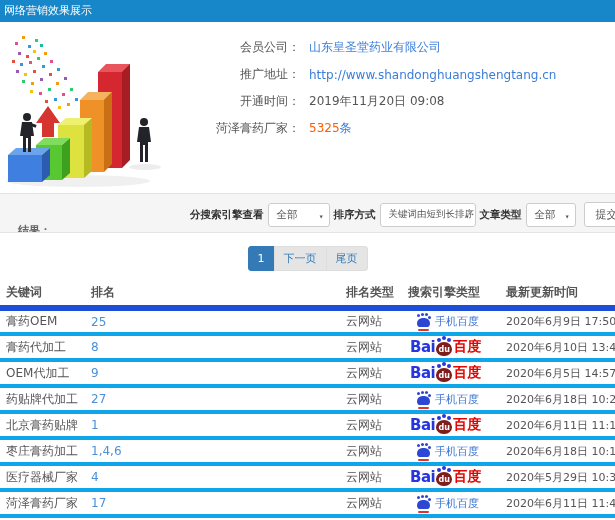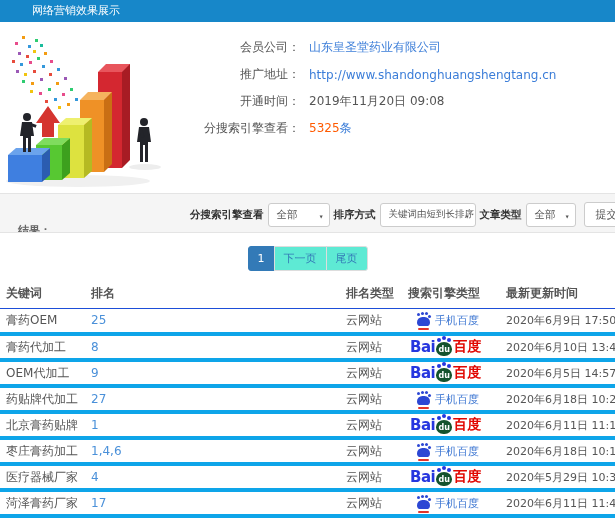--- a/index.html
+++ b/index.html
@@ -5,21 +5,21 @@
   * { margin:0; padding:0; box-sizing:border-box; }
   html,body { background:#fff; }
   body {
     width:615px; height:520px; overflow:hidden;
     font-family:"DejaVu Sans","Liberation Sans",sans-serif;
     font-size:12px; color:#555;
   }
   
   .topbar {
     height:22px; background:#1787c9; color:#fff;
-    line-height:22px; padding-left:32px; font-size:11px;
+    line-height:22px; padding-left:4px; font-size:11px;
   }
   
   .info-section { display:flex; padding-top:8px; height:170px; }
   .chart-wrap { width:190px; height:160px; flex:none; }
   .info-list { flex:1; padding-top:4px; }
   .info-row { display:flex; align-items:center; height:27px; }
   .info-label { width:110px; text-align:right; color:#555; flex:none; }
   .info-value { margin-left:9px; color:#555; }
   a.link { color:#3b7dd8; text-decoration:none; }
   .rank-count { color:#ff5a00; }
@@ -46,32 +46,32 @@
   .sel-sort .sel-text { font-size:9.5px; }
   .sel-article { width:50px; }
   .submit-btn {
     height:25px; margin-left:8px; padding:0 11px; background:#fff; border:1px solid #ccc;
     border-radius:3px; color:#555; font-size:11px; cursor:pointer;
   }
   
   .pagination { display:flex; justify-content:center; margin-top:13px; height:25px; }
   .page-btn {
     min-width:27px; padding:0 9px; height:25px; line-height:23px; text-align:center;
-    background:#5eead4; border:1px solid #ddd; color:#337ab7; font-size:11px; cursor:pointer; margin-left:-1px;
+    background:#e5e5e5; border:1px solid #ddd; color:#337ab7; font-size:11px; cursor:pointer; margin-left:-1px;
   }
   .page-btn.first { border-radius:3px 0 0 3px; margin-left:0; }
   .page-btn.last-btn { border-radius:0 3px 3px 0; }
   .page-btn.active { background:#337ab7; border-color:#337ab7; color:#fff; }
   
   table { width:100%; border-collapse:collapse; margin-top:9px; table-layout:fixed; }
   col.c-kw { width:85px; } col.c-rank { width:255px; } col.c-rt { width:62px; }
   col.c-eng { width:98px; } col.c-date { width:auto; }
   th {
     text-align:left; font-size:12px; color:#555; font-weight:bold;
-    height:28px; padding-left:6px; border-bottom:1px solid #1d4ed8;
+    height:28px; padding-left:6px; border-bottom:6px solid #1d4ed8;
   }
   td { height:26px; padding-left:6px; border-bottom:4px solid #0ea5e9; font-size:12px; color:#555; overflow:hidden; white-space:nowrap; }
   td.date-cell { font-size:11px; }
   a.rank-link { color:#4a90d9; text-decoration:none; }
   
   .engine { display:none; align-items:center; }
   .show-mobile .engine.mobile { display:inline-flex; }
   .show-baidu  .engine.baidu  { display:inline-flex; }
   .engine.mobile { margin-left:9px; color:#3c76d2; font-size:11px; }
   .paw-s {
@@ -83,21 +83,21 @@
     background:#2c47d4;
     box-shadow:4px -1px 0 0 #2c47d4, 8px -1px 0 0 #2c47d4, 11px 2px 0 0 #2c47d4;
   }
   .paw-s::after {
     content:""; position:absolute; bottom:-4px; left:1px; width:11px; height:2px;
     background:#e0342b; border-radius:1px;
   }
   .engine.baidu { margin-left:2px; }
   .bai { color:#2636df; font-weight:bold; font-size:15px; letter-spacing:-0.5px; }
   .paw-l {
-    position:relative; width:16px; height:14px; background:#14532d; border-radius:50% 50% 46% 46%;
+    position:relative; width:16px; height:14px; background:#7f1d1d; border-radius:50% 50% 46% 46%;
     color:#fff; font-size:8px; font-weight:bold; display:inline-flex; align-items:center;
     justify-content:center; margin:0 1px; top:2px;
   }
   .paw-l::before {
     content:""; position:absolute; top:-4px; left:1px; width:4px; height:4px; border-radius:50%;
     background:#2636df; box-shadow:5px -2px 0 0 #2636df, 10px 0 0 0 #2636df;
   }
   .bd-cn { color:#e10601; font-weight:bold; font-size:14px;text-align:center; }
 </style>
 </head>
@@ -194,21 +194,21 @@
     </div>
     <div class="info-row">
       <span class="info-label">推广地址：</span>
       <a class="link info-value" href="#">http://www.shandonghuangshengtang.cn</a>
     </div>
     <div class="info-row">
       <span class="info-label">开通时间：</span>
       <span class="info-value">2019年11月20日 09:08</span>
     </div>
     <div class="info-row">
-      <span class="info-label">分搜索引擎查看：</span>
+      <span class="info-label">菏泽膏药厂家：</span>
       <span class="info-value">
         <span class="rank-count">5325</span><span class="rank-unit">条</span>
       </span>
     </div>
   </div>
 </div>
 
 <div class="filter-bar">
   <span class="result-label">结果：</span>
   <div class="filter-controls">

